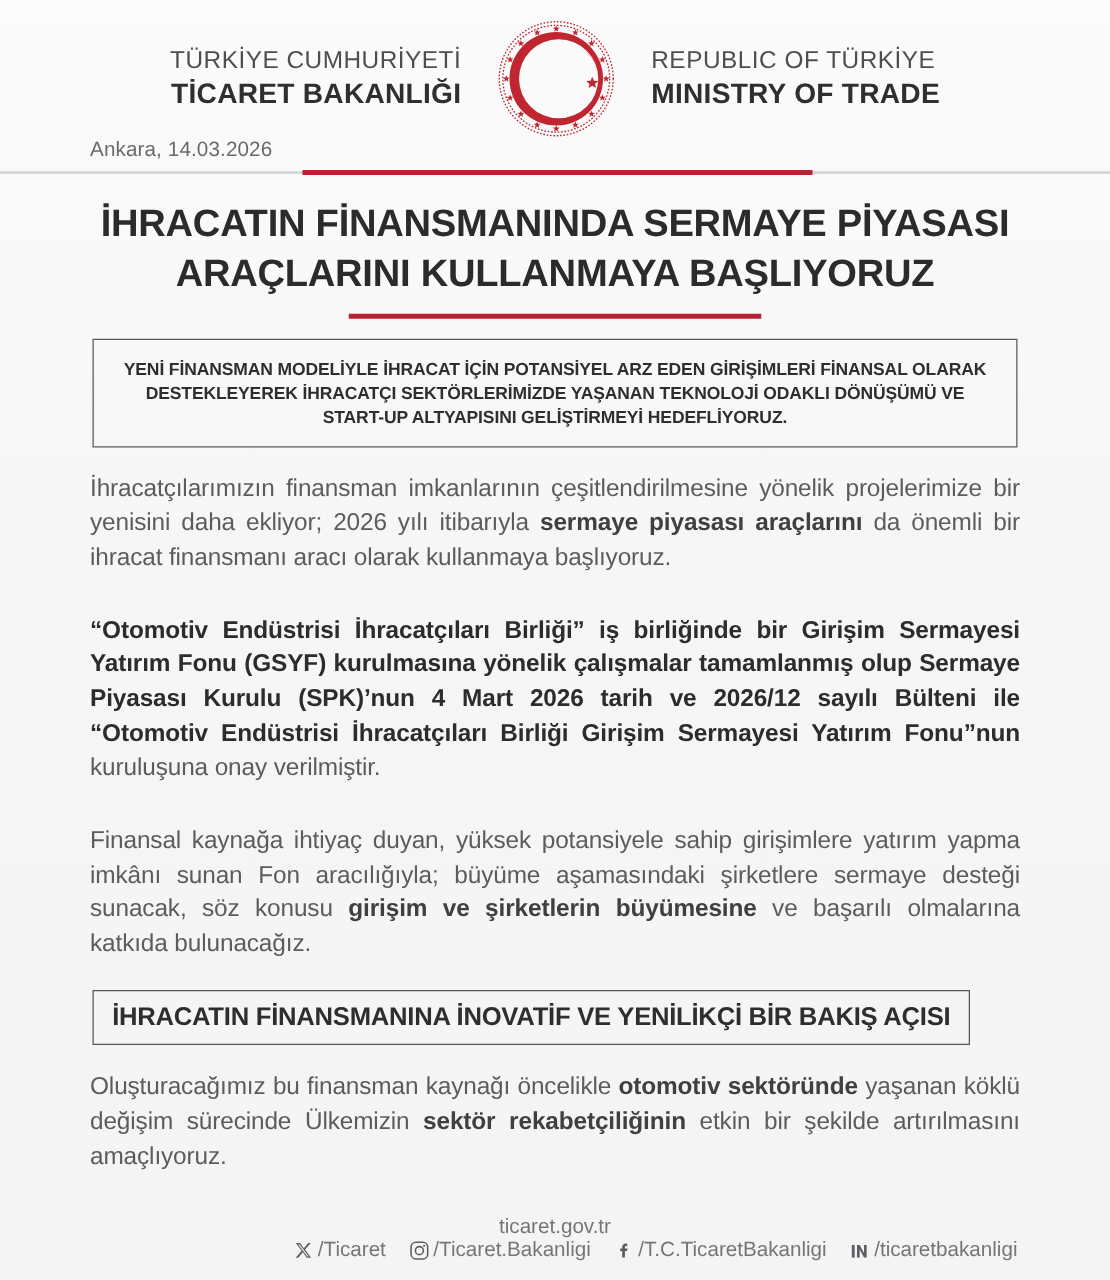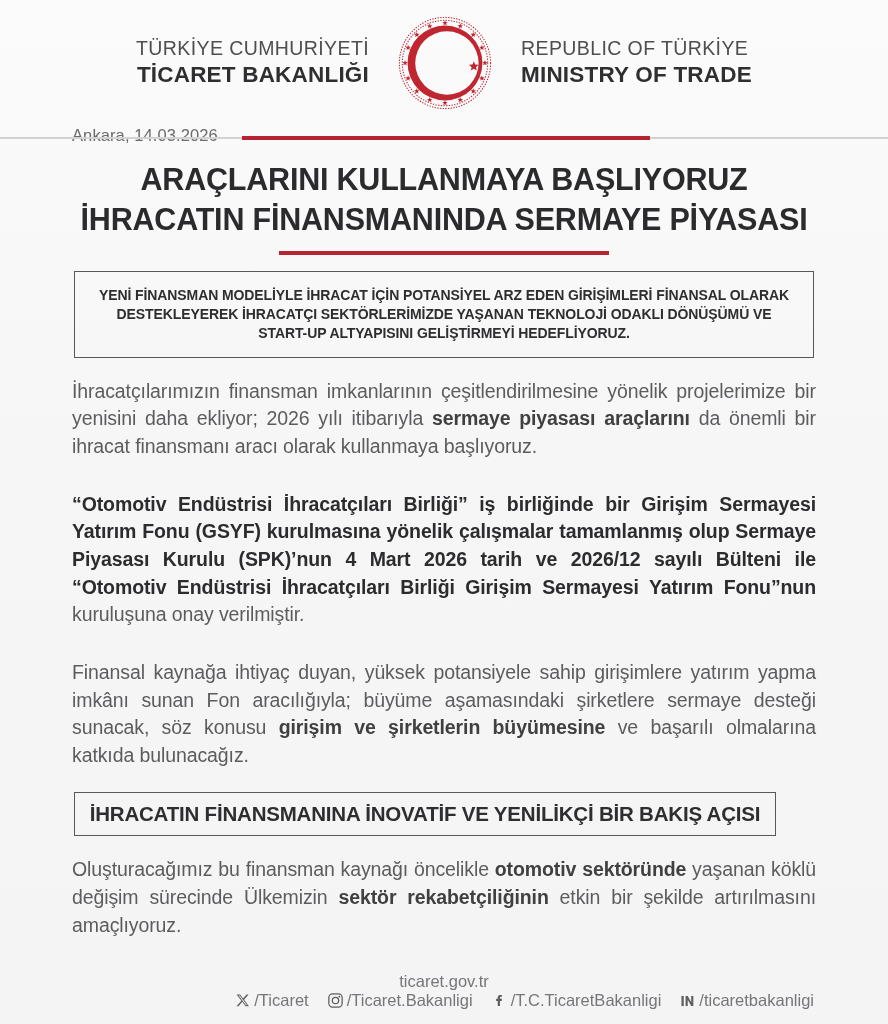--- a/index.html
+++ b/index.html
@@ -61,21 +61,21 @@
 
   
   .daterow {
     position: relative;
     height: 34px;
     margin-top: 4px;
   }
   .date {
     position: absolute;
     left: 72px;
-    top: 18px;
+    top: 3px;
     font-size: 16.5px;
     color: #6a6a6d;
     letter-spacing: 0.1px;
   }
   .rule-wrap {
     position: absolute;
     left: 0;
     right: 0;
     top: 28px;
     height: 4px;
@@ -262,22 +262,22 @@
 
   <div class="daterow">
     <div class="date">Ankara, 14.03.2026</div>
     <div class="rule-wrap">
       <div class="rule-grey"></div>
       <div class="rule-red"></div>
     </div>
   </div>
 
   <div class="headline">
+    <div>İHRACATIN FİNANSMANINDA SERMAYE PİYASASI</div>
     <div>ARAÇLARINI KULLANMAYA BAŞLIYORUZ</div>
-    <div>İHRACATIN FİNANSMANINDA SERMAYE PİYASASI</div>
   </div>
   <div class="headline-underline"></div>
 
   <div class="box box-lead">
     <span>YENİ FİNANSMAN MODELİYLE İHRACAT İÇİN POTANSİYEL ARZ EDEN GİRİŞİMLERİ FİNANSAL OLARAK DESTEKLEYEREK İHRACATÇI SEKTÖRLERİMİZDE YAŞANAN TEKNOLOJİ ODAKLI DÖNÜŞÜMÜ VE START-UP ALTYAPISINI GELİŞTİRMEYİ HEDEFLİYORUZ.</span>
   </div>
 
   <div class="body-wrap">
 
     <p class="para">

